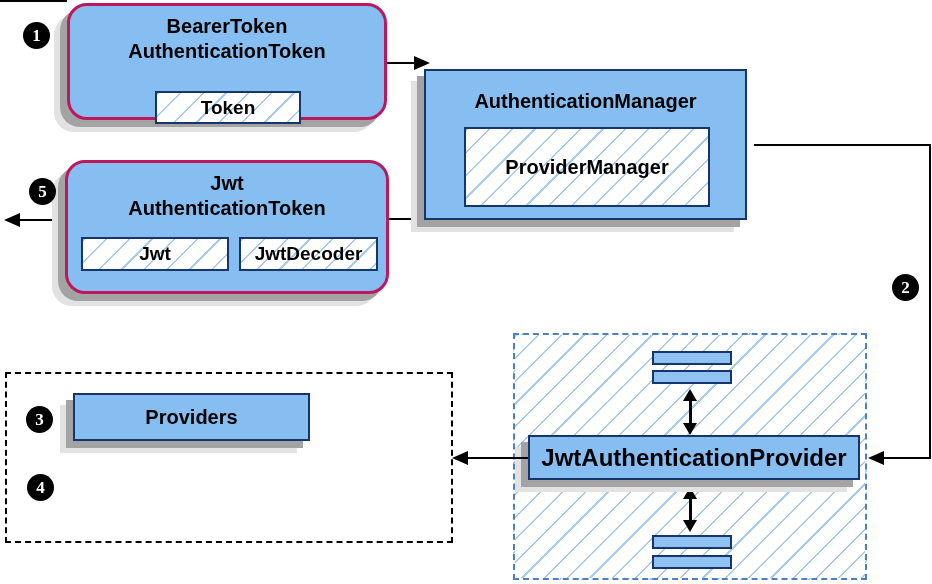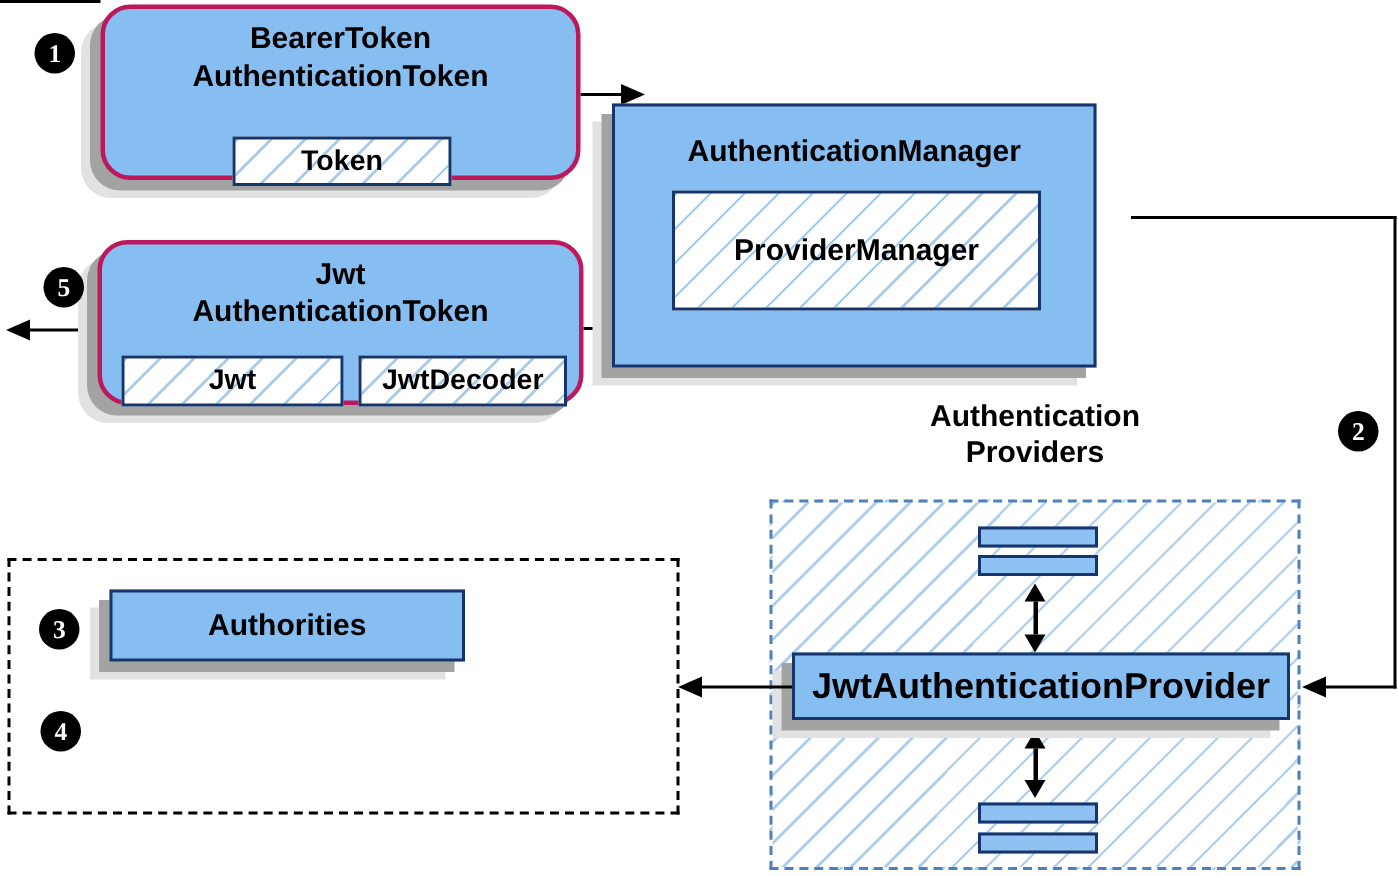--- a/index.html
+++ b/index.html
@@ -78,45 +78,40 @@
   <div class="node rounded" style="left:67px;top:3px;width:320px;height:117px;">
     <div class="node-title" style="padding-top:8px;">
       <span style="display:block;">BearerToken</span>
       <span style="display:block;">AuthenticationToken</span>
     </div>
     <div class="chip hatch" style="left:85px;top:85px;width:146px;height:33px;">
       <span>Token</span>
     </div>
   </div>
 
-  <div class="node" style="left:408px;top:69px;width:323px;height:176px;">
+  <div class="node" style="left:424px;top:69px;width:323px;height:151px;">
     <div class="node-title" style="margin-top:18px;">AuthenticationManager</div>
     <div class="chip hatch" style="left:38px;top:56px;width:246px;height:80px;font-size:20px;">
       <span>ProviderManager</span>
     </div>
   </div>
 
-  <div class="node rounded" style="left:65px;top:160px;width:324px;height:110px;">
+  <div class="node rounded" style="left:65px;top:160px;width:324px;height:134px;">
     <div class="node-title" style="padding-top:8px;">
       <span style="display:block;">Jwt</span>
       <span style="display:block;">AuthenticationToken</span>
     </div>
     <div class="chip hatch" style="left:13px;top:74px;width:148px;height:34px;">
       <span>Jwt</span>
     </div>
     <div class="chip hatch" style="left:171px;top:74px;width:139px;height:34px;">
       <span>JwtDecoder</span>
     </div>
   </div>
 
-  <div class="group-label" style="left:555px;top:266px;width:270px;">
-    <span style="display:block;"></span>
-    <span style="display:block;">Authentication</span>
-    <span style="display:block;">Providers</span>
-  </div>
 
   <div class="dashed-blue hatch" style="left:513px;top:333px;width:354px;height:247px;z-index:1;"></div>
 
   <div class="bar" style="left:652px;top:351px;z-index:2;"></div>
   <div class="bar" style="left:652px;top:370px;z-index:2;"></div>
 
   <div class="dbl-arrow" style="left:683px;top:389px;height:46px;z-index:2;">
     <div class="up"></div>
       <div class="shaft"></div>
       <div class="down"></div>
@@ -131,21 +126,21 @@
       <div class="shaft"></div>
       <div class="down"></div>
   </div>
 
   <div class="bar" style="left:652px;top:535px;z-index:2;"></div>
   <div class="bar" style="left:652px;top:555px;z-index:2;"></div>
 
   <div class="dashed-black" style="left:5px;top:372px;width:448px;height:171px;"></div>
 
   <div class="node center-label" style="left:73px;top:393px;width:237px;height:48px;font-size:20px;">
-    <span>Authorities</span>
+    <span>Providers</span>
   </div>
 
 
   <div class="badge" style="left:23px;top:22px;">
     <span>1</span>
   </div>
   <div class="badge" style="left:892px;top:274px;">
     <span>2</span>
   </div>
   <div class="badge" style="left:26px;top:406px;">

